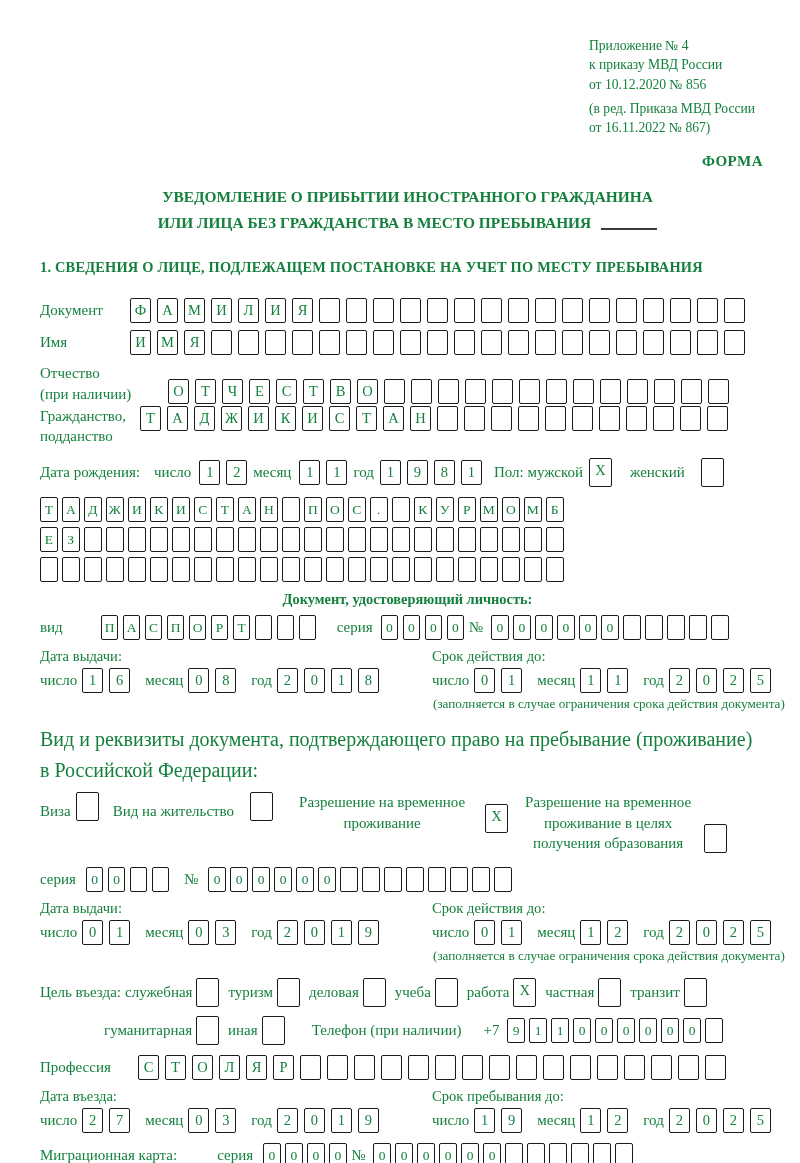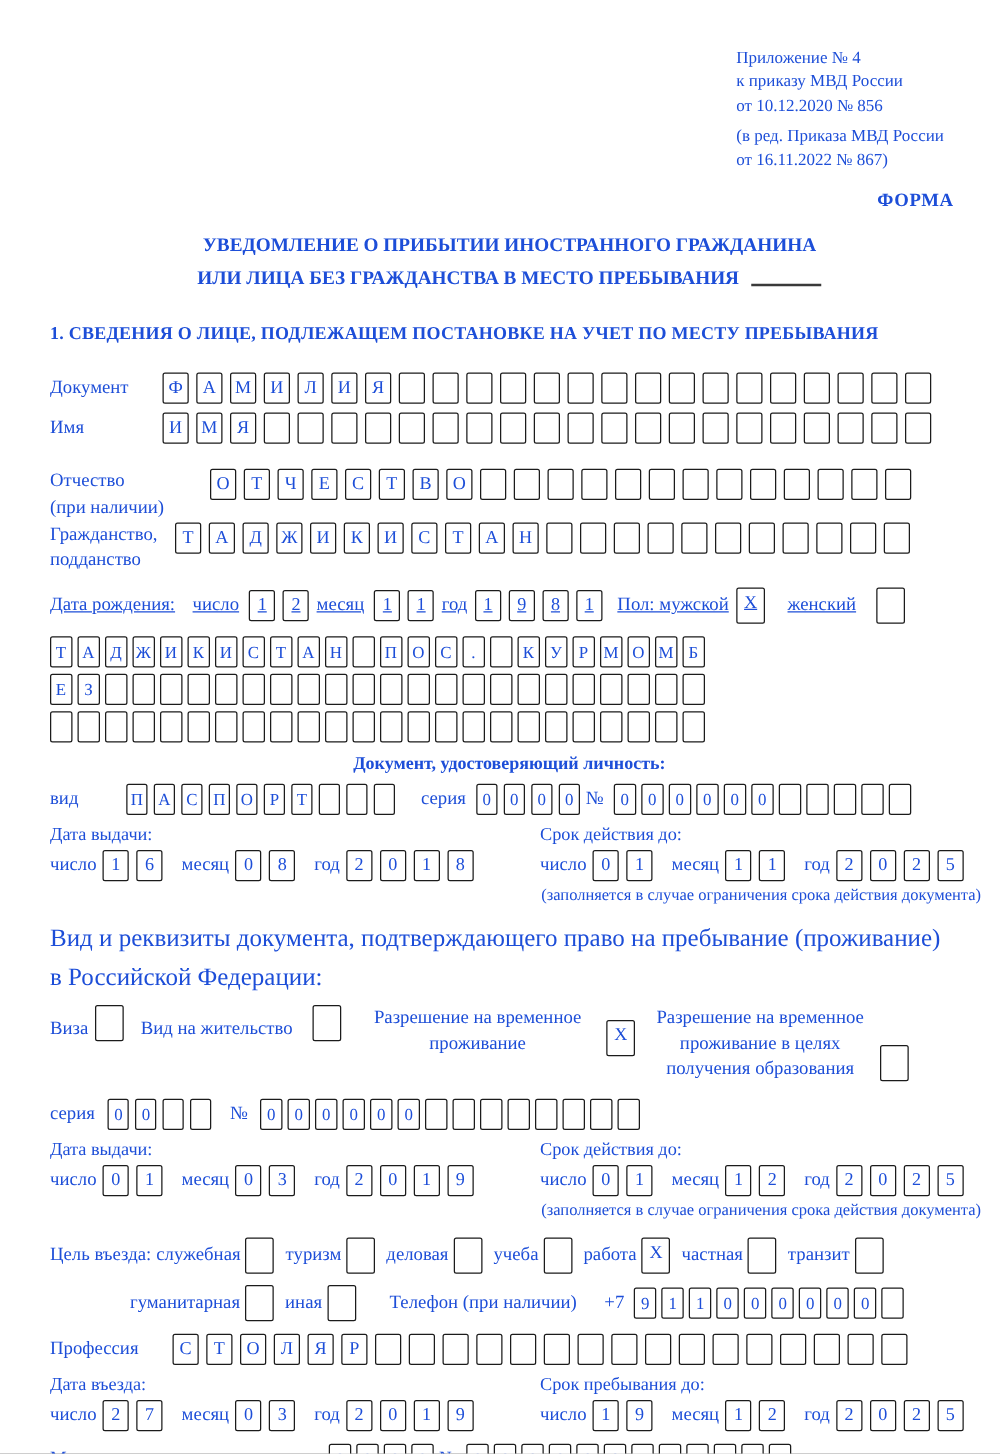--- a/index.html
+++ b/index.html
@@ -1,19 +1,19 @@
 <!DOCTYPE html>
 <html><head>
 <meta charset="utf-8">
 <style>
   html,body{margin:0;padding:0;background:#888;}
   .page{
     width:800px;height:1163px;background:#ffffff;margin:0 auto;
     box-sizing:border-box;padding:36px 25px 0 40px;
-    font-family:"Liberation Serif","DejaVu Serif",serif;color:#1d4ed8;
+    font-family:"Liberation Serif","DejaVu Serif",serif;color:#15803d;
     overflow:hidden;position:relative;
   }
   .small{font-size:13.6px;line-height:1.42;}
   .top-block{margin-left:auto;width:186px;}
   .top-block .gap{height:5px;}
   .forma{text-align:right;padding-right:12px;margin-top:16px;font-weight:bold;font-size:15px;letter-spacing:.5px;}
   .main-title{text-align:center;font-weight:bold;font-size:15.4px;line-height:1.65;margin-top:14px;}
   .title-underline{display:inline-block;width:56px;border-bottom:2.5px solid #3a3a3a;margin-left:10px;vertical-align:-2px;}
   .sec1{font-weight:bold;font-size:14.4px;margin-top:24px;letter-spacing:.2px;}
 
@@ -29,23 +29,23 @@
     border:1.5px solid #1b1b1b;border-radius:2px;
     margin-right:6px;text-align:center;
     font-size:14.5px;background:#fff;
   }
   .cells-sm .cell{width:15.5px;height:23px;margin-right:4.5px;font-size:13.5px;}
   .cb .cell{width:21px;height:27px;margin-right:0;font-size:14.5px;}
 
   
   .r-surname{margin-top:22px;}
   .r-name{margin-top:7px;}
-  .r-patr{margin-top:20px;}
+  .r-patr{margin-top:8px;align-items:flex-end;}
   .r-citiz{margin-top:2px;}
-  .r-birth{margin-top:12px;text-decoration:underline;}
+  .r-birth{margin-top:12px;}
   .r-bplace{margin-top:10px;}
   .bp-labels{width:165px;flex-shrink:0;line-height:25px;}
   .bp-rows .frow{margin-bottom:5px;}
 
   .doc-heading{text-align:center;font-weight:bold;font-size:14.4px;margin-top:4px;}
   .r-kind{margin-top:7px;}
 
   .daterow{display:flex;margin-top:8px;font-size:15px;}
   .dg{display:flex;flex-direction:column;}
   .dg-left{width:392px;flex-shrink:0;}

